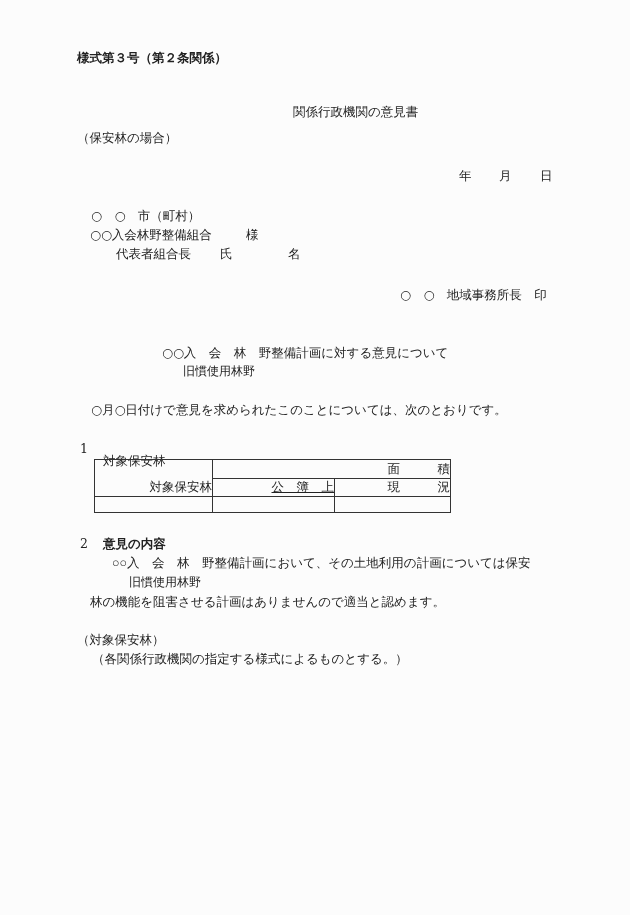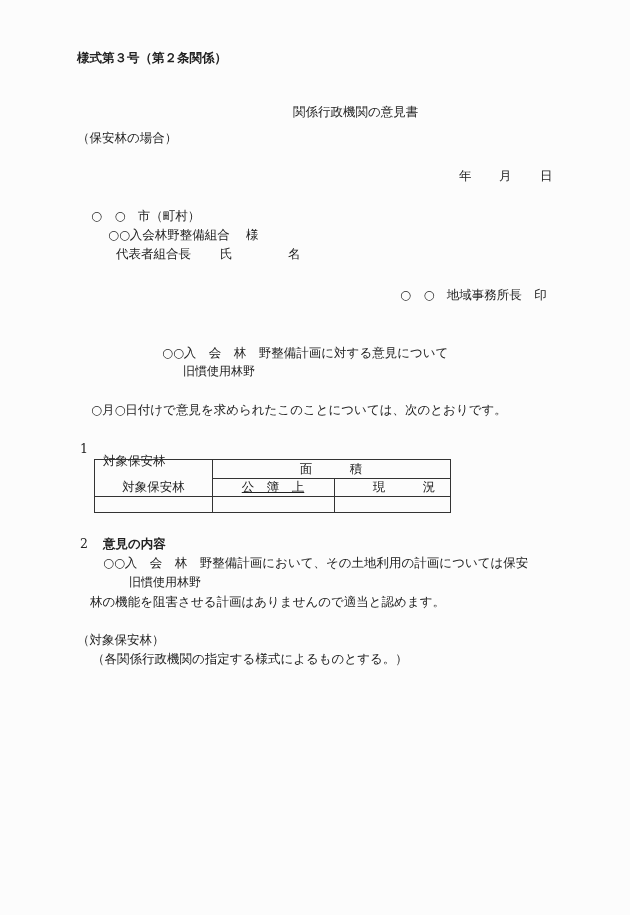--- a/index.html
+++ b/index.html
@@ -7,36 +7,36 @@
     width:630px; height:915px; background:#fcfcfc; position:relative; overflow:hidden;
     font-family: "DejaVu Serif", "Liberation Serif", serif; color:#222; font-size:12.5px;
   }
   .t { position:absolute; white-space:pre; line-height:16px; }
   .table {
     position:absolute; left:94px; top:459px; width:357px; height:54px;
     border:1px solid #333; box-sizing:border-box;
   }
   .vl { position:absolute; top:0; bottom:0; width:0; border-left:1px solid #333; }
   .hl { position:absolute; height:0; border-top:1px solid #333; }
-  .cell { position:absolute; text-align:center; white-space:pre; line-height:16px; }
+  .cell { position:absolute; text-align:right; white-space:pre; line-height:16px; }
 </style>
 </head>
 <body>
 
 <div>
   <div class="t" style="left:77px;top:50px;font-weight:bold;">様式第３号（第２条関係）</div>
   <div class="t" style="left:250px;top:104px;margin-left:43px;">関係行政機関の意見書</div>
   <div class="t" style="left:77px;top:130px;">（保安林の場合）</div>
 
   <div class="t" style="left:459px;top:168px;">年</div>
   <div class="t" style="left:499px;top:168px;">月</div>
   <div class="t" style="left:540px;top:168px;">日</div>
 
   <div class="t" style="left:91px;top:208px;text-align:center;">○　○　市（町村）</div>
-  <div class="t" style="left:90px;top:227px;margin-left:18px;">○○入会林野整備組合</div>
+  <div class="t" style="left:90px;top:227px;">○○入会林野整備組合</div>
   <div class="t" style="left:246px;top:227px;">様</div>
   <div class="t" style="left:116px;top:246px;">代表者組合長</div>
   <div class="t" style="left:220px;top:246px;">氏</div>
   <div class="t" style="left:288px;top:246px;">名</div>
 
   <div class="t" style="left:393px;top:287px;margin-left:7px;">○　○　地域事務所長　印</div>
 
   <div class="t" style="left:162px;top:345px;">○○入　会　林　野整備計画に対する意見について</div>
   <div class="t" style="left:183px;top:363px;font-size:12px;">旧慣使用林野</div>
 
@@ -54,19 +54,19 @@
     <div class="cell" style="left:117px;right:0;top:1px;">面　　　積</div>
     <div class="cell" style="left:117px;width:122px;top:19px;text-decoration:underline;">公　簿　上</div>
     <div class="cell" style="left:239px;right:0;top:19px;padding-left:24px;">現　　　況</div>
     <div class="cell" style="left:0;width:117px;top:37px;"></div>
     <div class="cell" style="left:117px;width:122px;top:37px;"></div>
     <div class="cell" style="left:239px;right:0;top:37px;"></div>
   </div>
 
   <div class="t" style="left:80px;top:536px;">2</div>
   <div class="t" style="left:103px;top:536px;font-weight:bold;">意見の内容</div>
-  <div class="t" style="left:103px;top:555px;">○○入　会　林　野整備計画において、その土地利用の計画については保安</div>
+  <div class="t" style="left:112px;top:555px;font-family:Liberation Serif, serif;">○○入　会　林　野整備計画において、その土地利用の計画については保安</div>
   <div class="t" style="left:129px;top:574px;font-size:12px;">旧慣使用林野</div>
   <div class="t" style="left:90px;top:594px;">林の機能を阻害させる計画はありませんので適当と認めます。</div>
 
   <div class="t" style="left:77px;top:632px;">（対象保安林）</div>
   <div class="t" style="left:92px;top:651px;">（各関係行政機関の指定する様式によるものとする。）</div>
 </div>
 
 </body></html>

